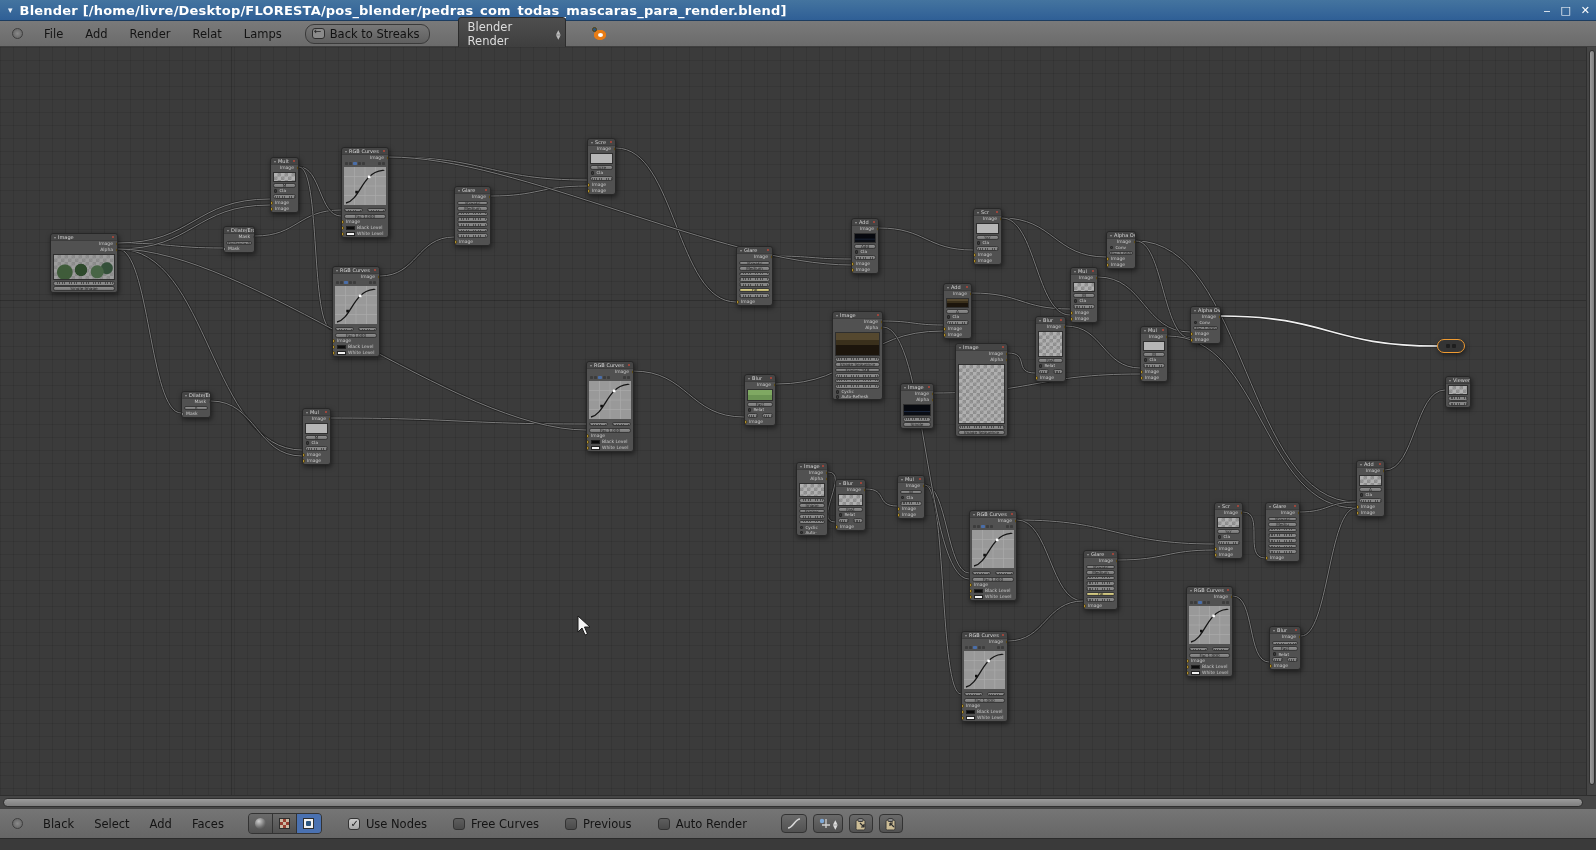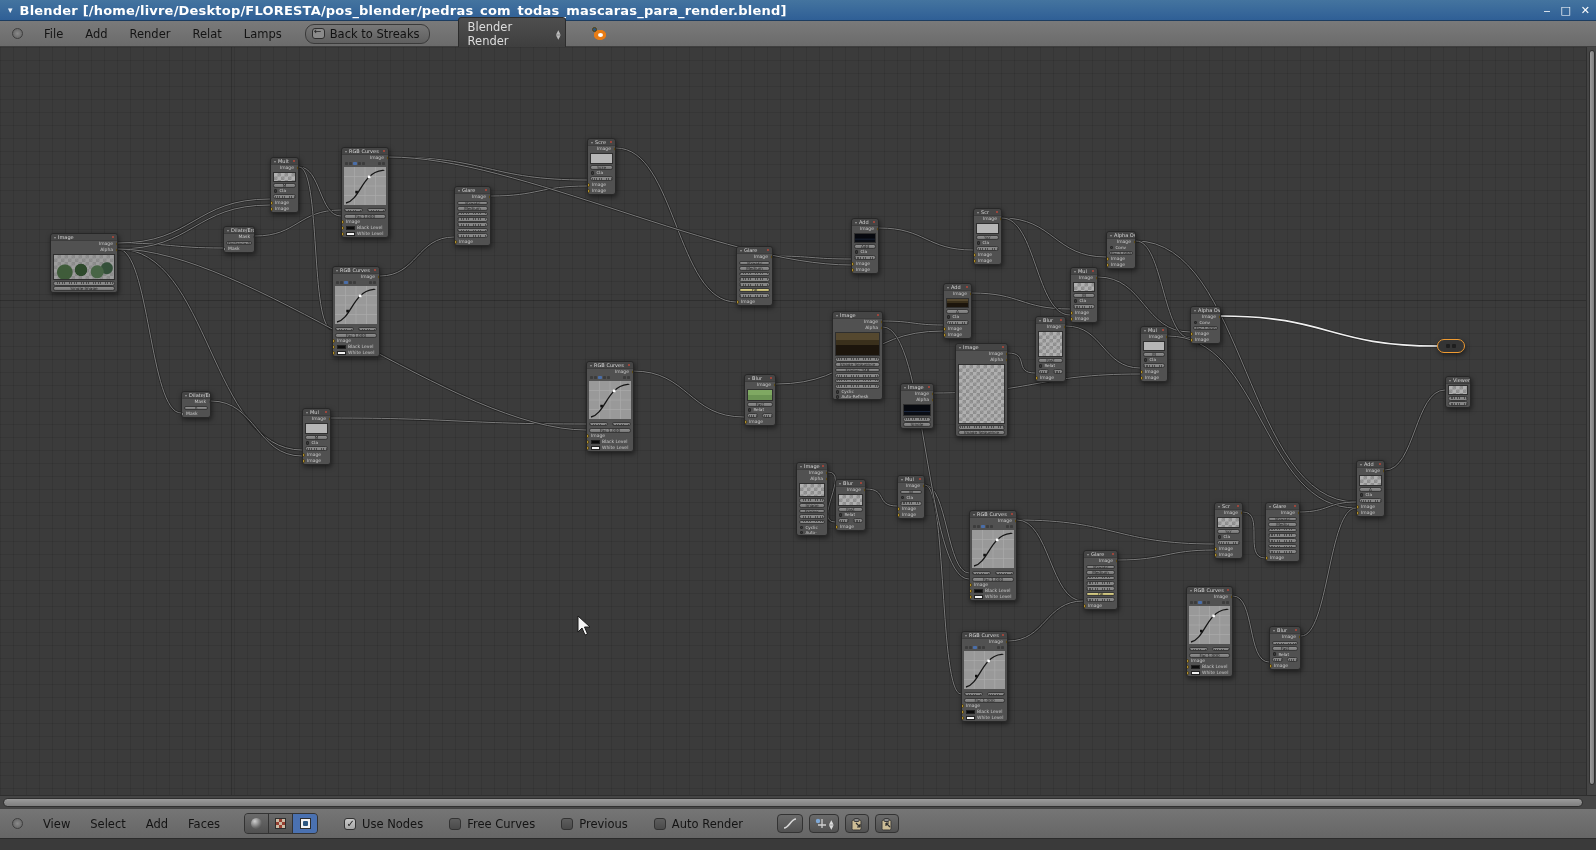--- a/index.html
+++ b/index.html
@@ -966,21 +966,21 @@
   <div class="vscroll-strip">
     <div class="vscroll"></div>
   </div>
   <div class="hscroll-strip">
     <div class="hscroll"></div>
   </div>
 </div>
 
 <div class="footer">
   <span class="circle-ic"></span>
-  <span class="menu">View</span>
+  <span class="menu">Black</span>
   <span class="menu">Select</span>
   <span class="menu">Add</span>
   <span class="menu">Faces</span>
   <span class="treegroup">
     <span class="treebtn">
         <i class="ic-sphere"></i>
       </span>
     <span class="treebtn">
         <i class="ic-checker"></i>
       </span>

